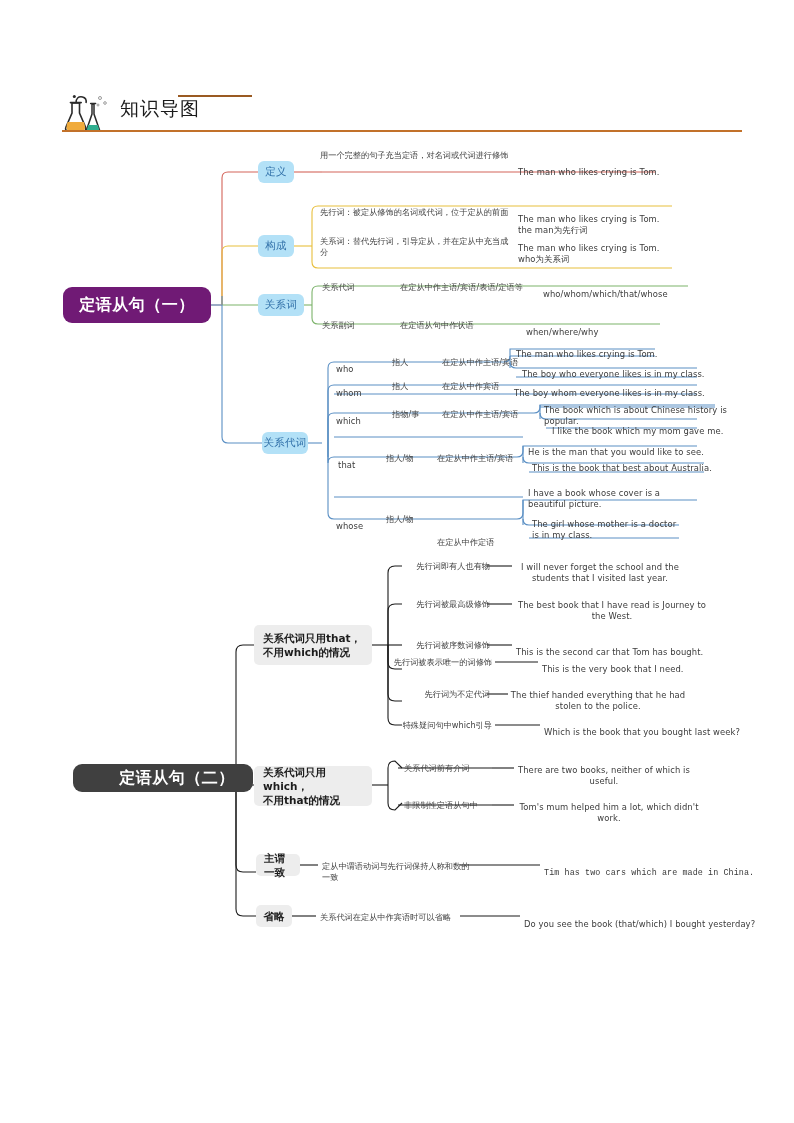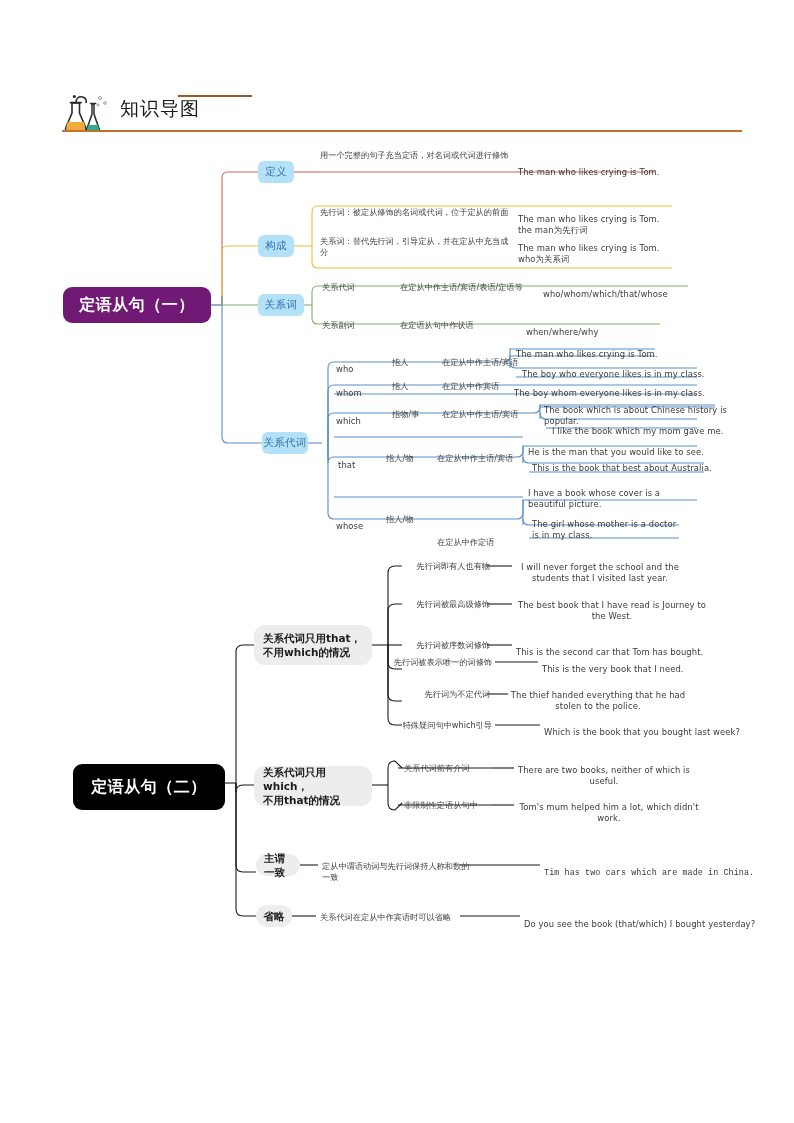--- a/index.html
+++ b/index.html
@@ -25,31 +25,31 @@
   .wires{position:absolute;left:0;top:0;width:794px;height:1123px;pointer-events:none;}
 
   
   .root-node{
     position:absolute;border-radius:9px;color:#ffffff;
     font-weight:bold;font-size:16px;letter-spacing:.5px;
     display:flex;align-items:center;justify-content:center;
     font-family:"DejaVu Sans","Liberation Sans",sans-serif;
   }
   .root-1{left:63px;top:287px;width:148px;height:36px;background:#701a75;}
-  .root-2{left:73px;top:764px;width:152px;height:46px;background:#000000;}
+  .root-2{left:73px;top:764px;width:152px;height:28px;background:#404040;padding-left:28px;}
 
   
   .chip{
     position:absolute;border-radius:6px;background:#b3e1f7;color:#2f6fa8;
     font-size:10.5px;display:flex;align-items:center;justify-content:center;
     font-family:"DejaVu Sans","Liberation Sans",sans-serif;letter-spacing:.3px;
   }
   
   .gchip{
-    position:absolute;border-radius:11px;background:#ededed;color:#1c1c1c;
+    position:absolute;border-radius:5px;background:#ededed;color:#1c1c1c;
     font-size:10.5px;font-weight:bold;line-height:14px;
     display:flex;align-items:center;box-sizing:border-box;padding:0 9px;
     font-family:"DejaVu Sans","Liberation Sans",sans-serif;
   }
   .gchip.center{justify-content:center;padding:0 6px;}
 
   
   .txt{position:absolute;font-size:8.2px;line-height:11px;color:#3a3a3a;
        font-family:"DejaVu Sans","Liberation Sans",sans-serif;}
   .txt.cn{font-size:8.2px;color:#3f3f3f;}

